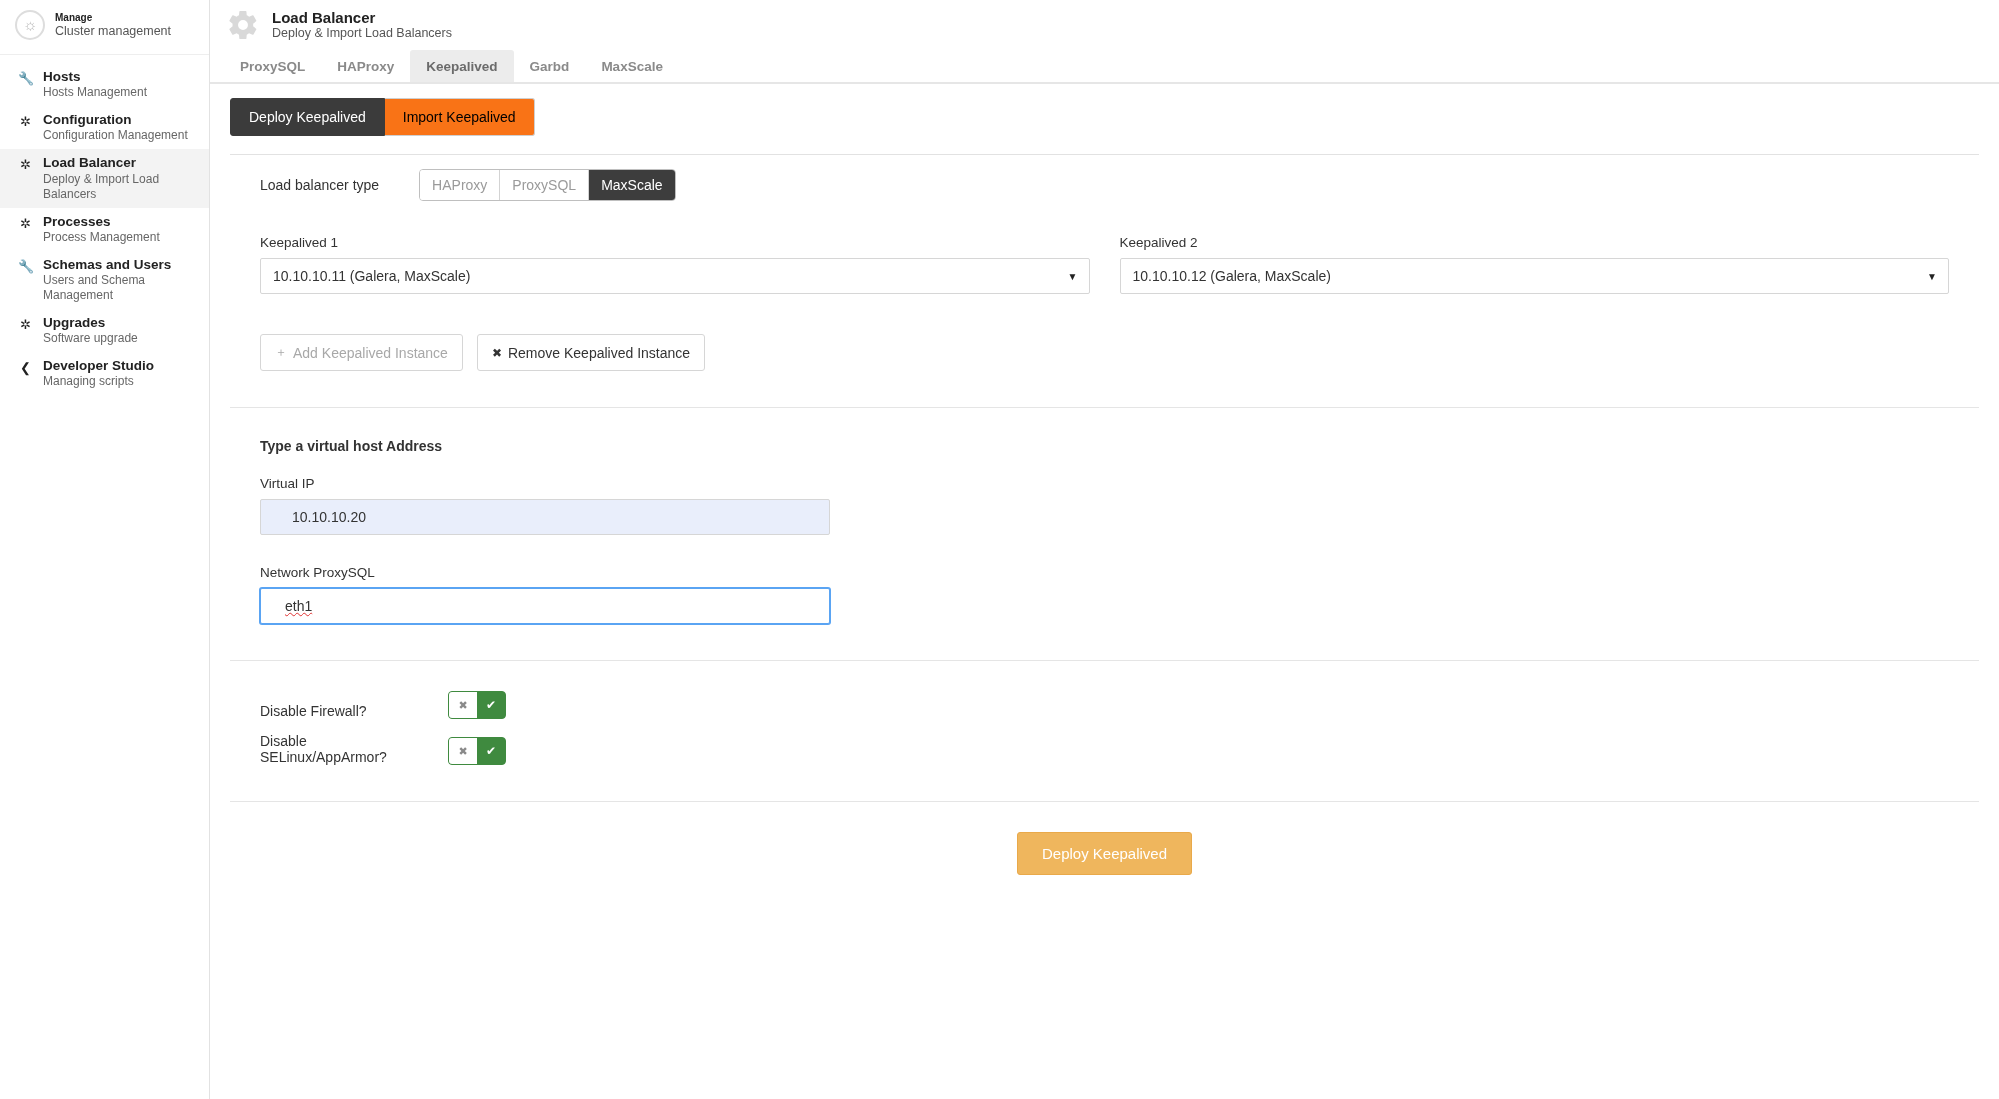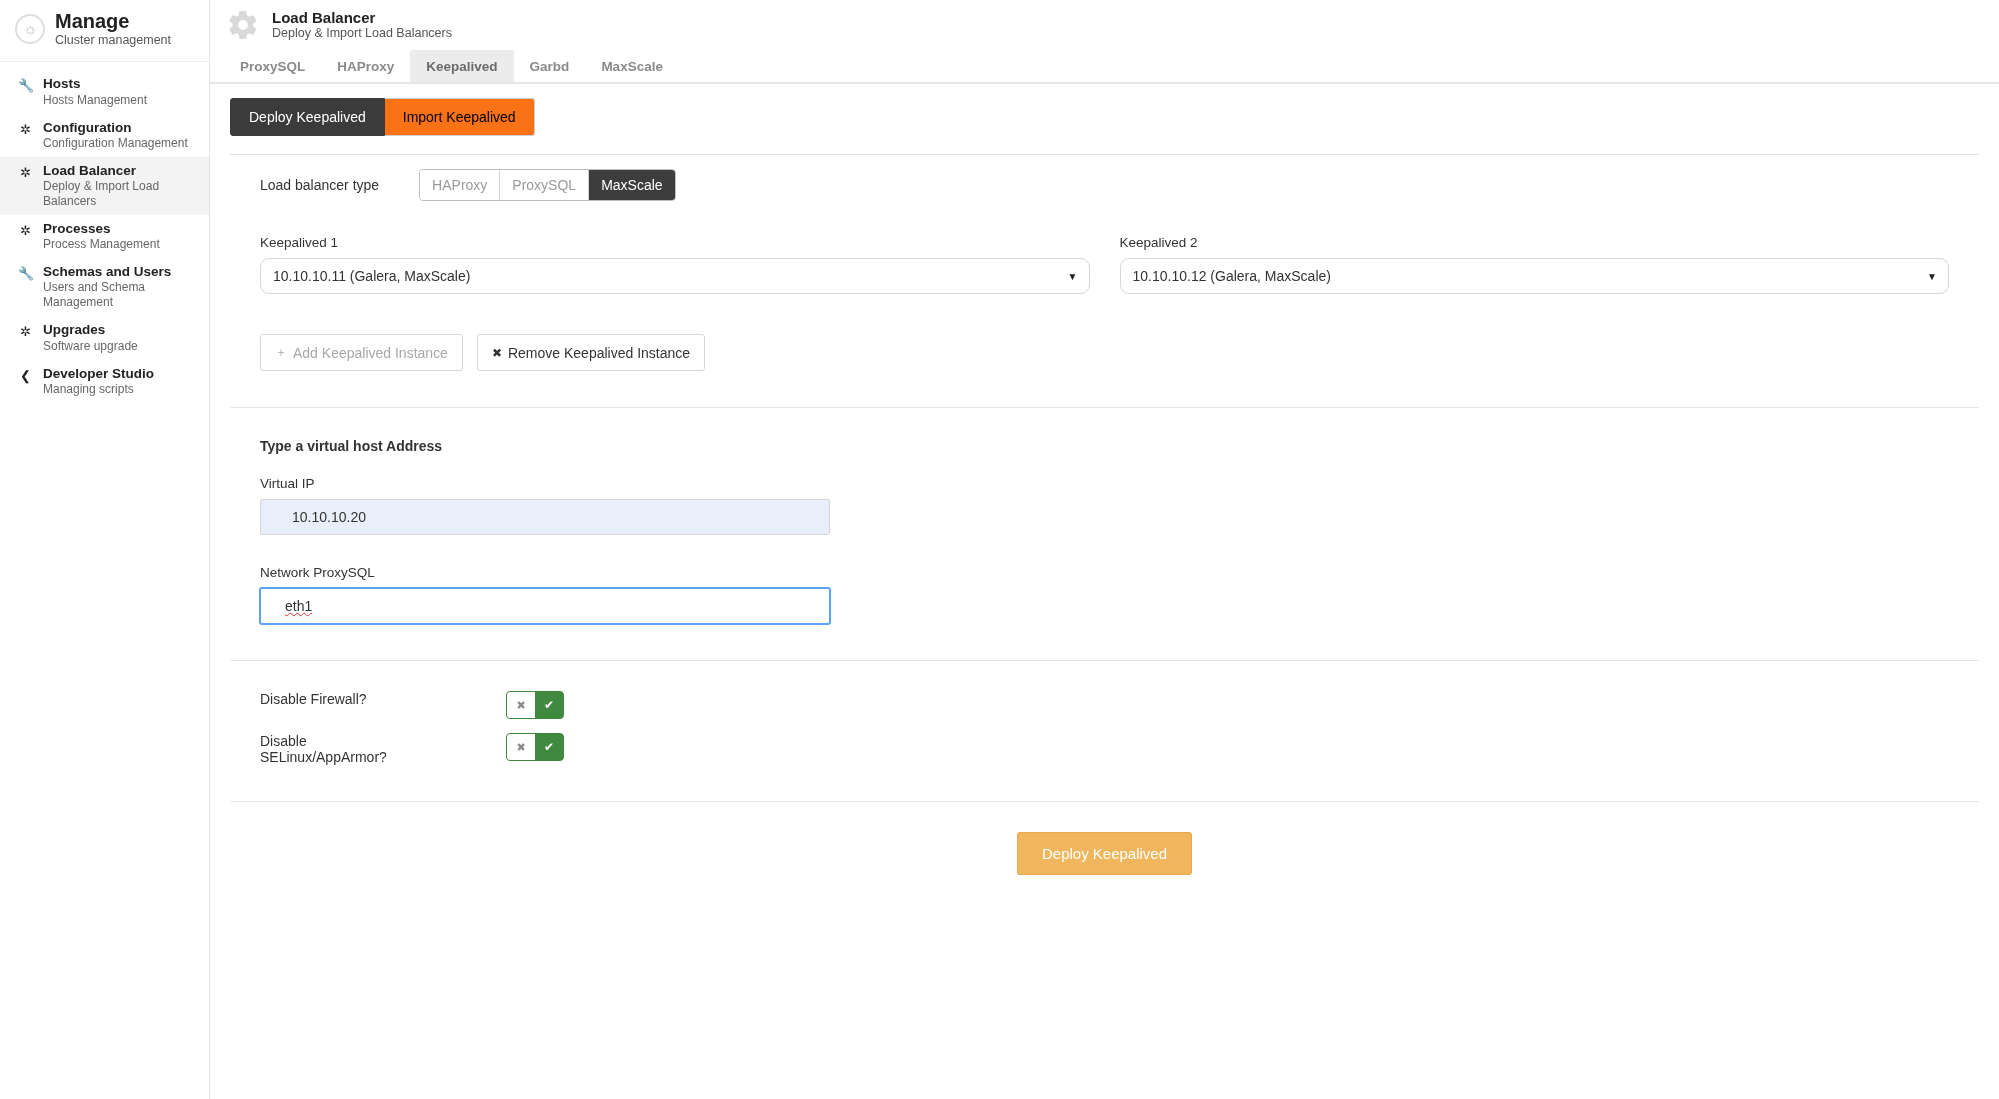--- a/index.html
+++ b/index.html
@@ -27,21 +27,21 @@
     border-bottom: 1px solid #eeeeee;
   }
   .sb-header-icon {
     width: 30px; height: 30px;
     border: 2px solid #ddd;
     border-radius: 50%;
     display: flex; align-items: center; justify-content: center;
     color: #bbb;
     font-size: 16px;
   }
-  .sb-header-text .t { font-weight: 700; font-size: 20px; color: #222; line-height: 1.15; }
+  .sb-header-text .t { font-weight: 700; font-size: 10px; color: #222; line-height: 1.15; }
   .sb-header-text .s { font-size: 12.5px; color: #555; line-height: 1.15; }
 
   .nav { padding-top: 8px; }
   .nav-item {
     display: flex;
     gap: 10px;
     padding: 6px 15px 6px 18px;
     cursor: pointer;
   }
   .nav-item.active {
@@ -154,21 +154,21 @@
   .two-col {
     display: grid;
     grid-template-columns: 1fr 1fr;
     gap: 30px;
     margin-top: 34px;
   }
   .field-label { font-size: 13.5px; color: #333; margin-bottom: 8px; }
   .select {
     width: 100%;
     border: 1px solid #d6d6d6;
-    border-radius: 9px;
+    border-radius: 2px;
     padding: 9px 32px 9px 12px;
     font-size: 14px;
     color: #333;
     background: #fff;
     appearance: none;
     position: relative;
   }
   .select-wrap { position: relative; }
   .select-wrap::after {
     content: "▼";
@@ -203,21 +203,21 @@
     border-radius: 2px;
     padding: 9px 12px;
     font-size: 14px;
     color: #333;
     background: #fff;
   }
   .text-input.highlight { background: #e9eefb; padding-left: 31px; }
   .text-input.focus { border-color: #5aa4f3; box-shadow: 0 0 0 1px #5aa4f3; outline: none; padding-left: 24px; }
   .squiggle { text-decoration: underline wavy #e03232; text-decoration-thickness: 1px; }
 
-  .toggle-row { display: flex; align-items: flex-start; gap: 86px; margin-top: 6px; margin-bottom: 14px; }
+  .toggle-row { display: flex; align-items: flex-end; gap: 28px; margin-top: 6px; margin-bottom: 14px; }
   .toggle-row .label { width: 160px; }
   .toggle {
     display: inline-flex;
     border: 1px solid #3f8a3f;
     border-radius: 4px;
     overflow: hidden;
     height: 28px;
     background: #3f8a3f;
   }
   .toggle .toff {

